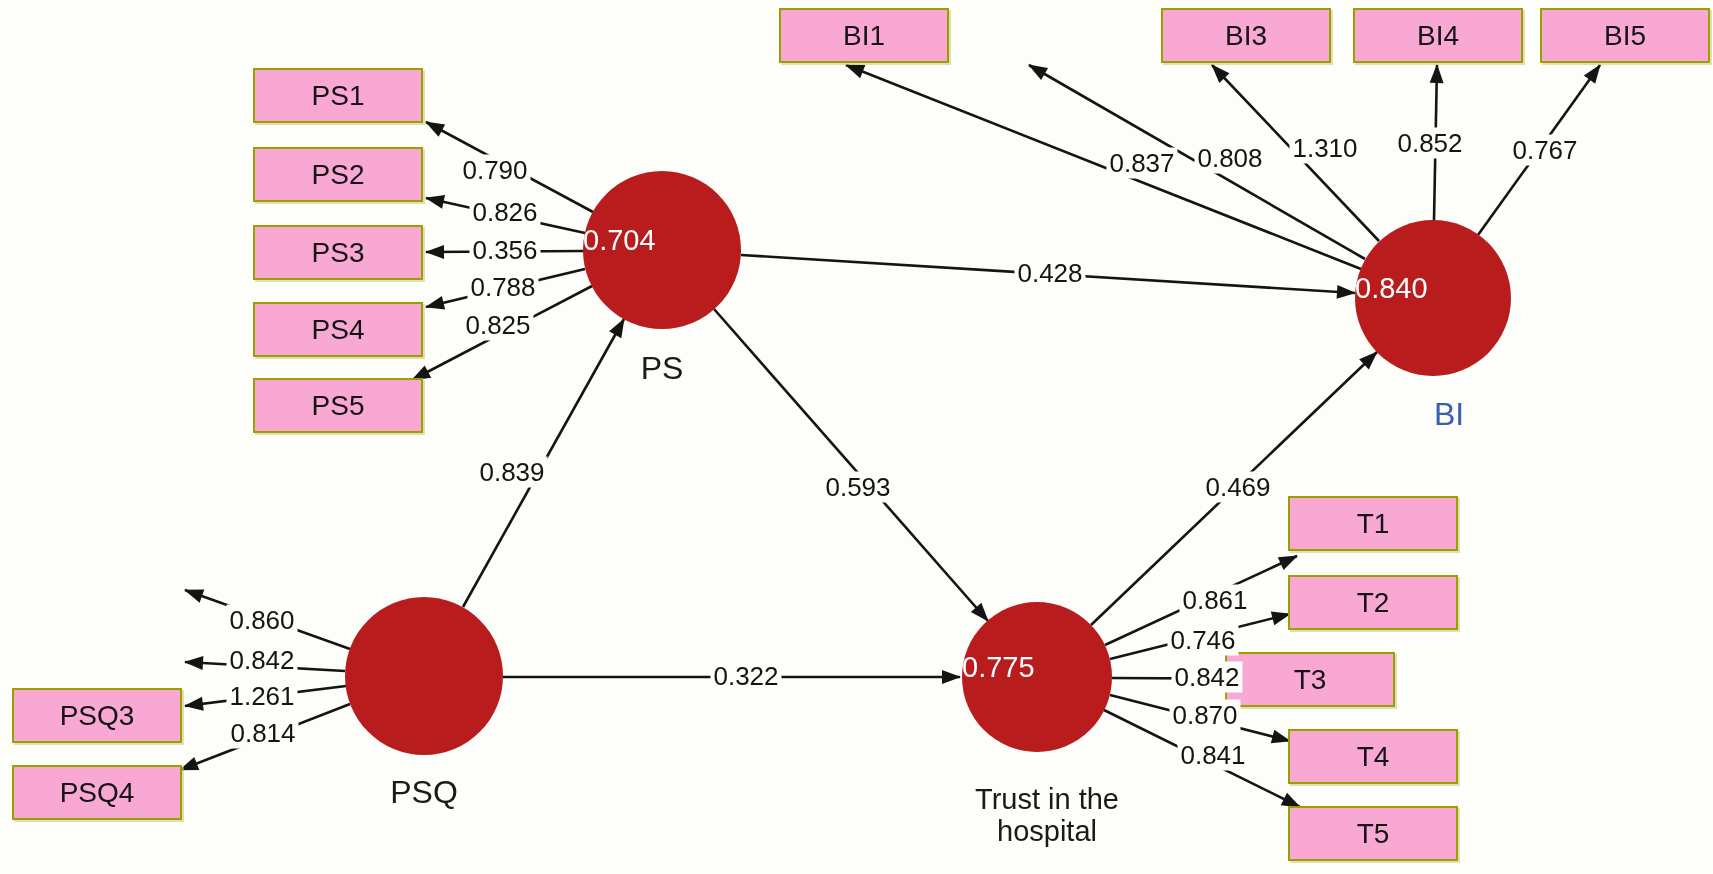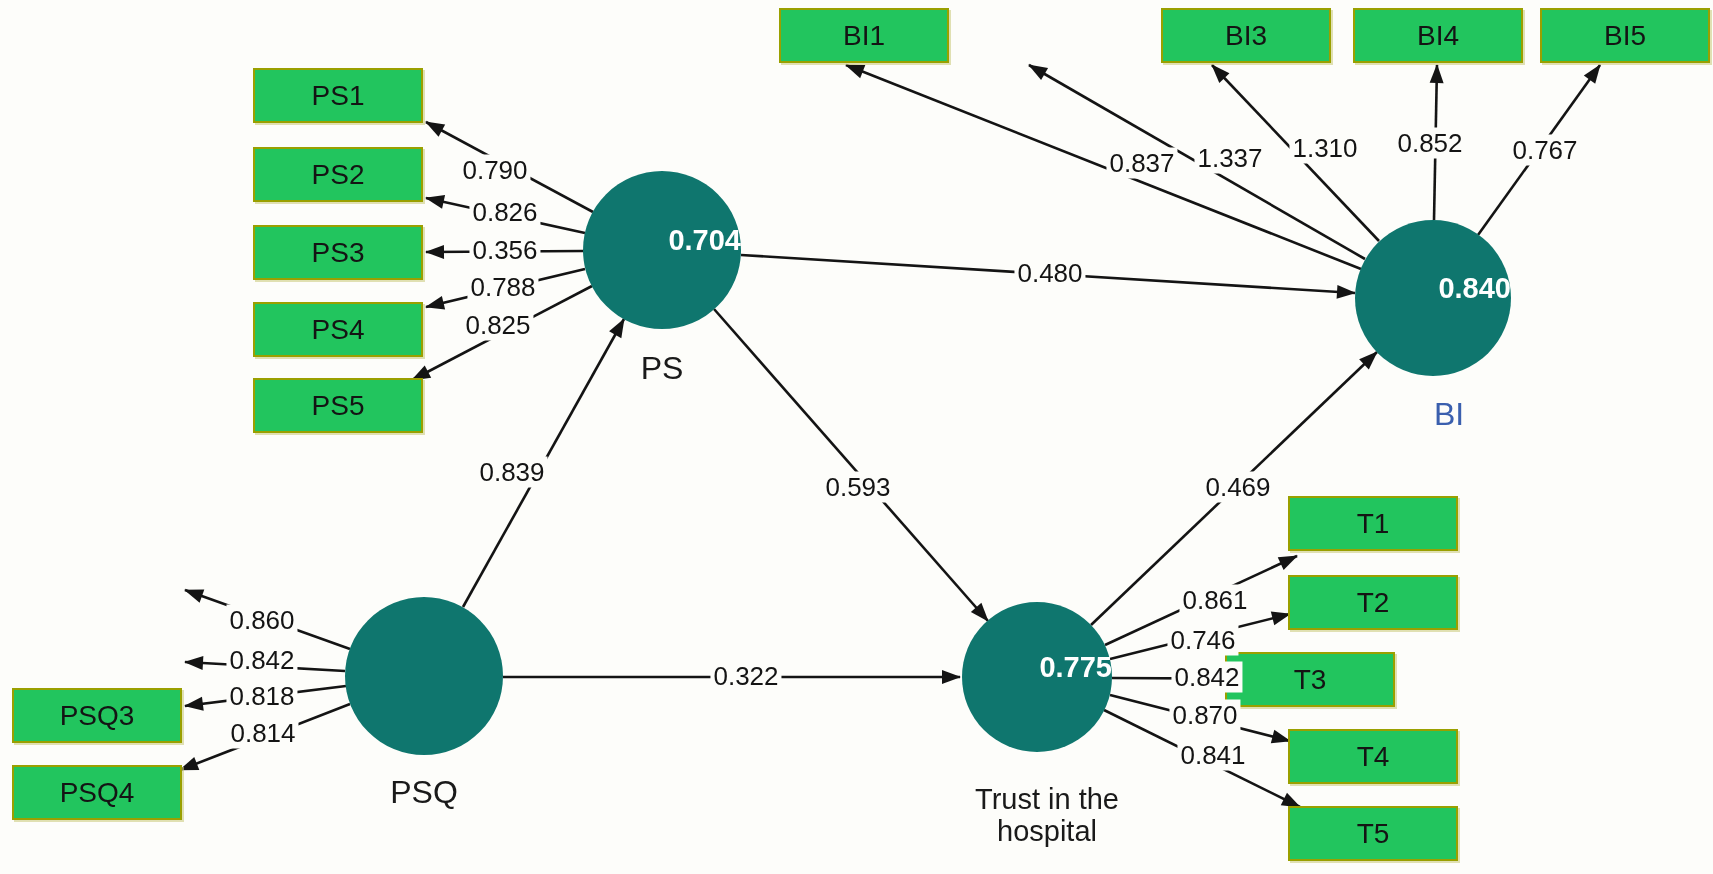--- a/index.html
+++ b/index.html
@@ -3,28 +3,28 @@
 <meta charset="utf-8">
 <style>
   html,body{margin:0;padding:0;background:#ffffff;}
   .canvas{
     position:relative;width:1713px;height:874px;background:#fdfdfa;
     font-family:"Liberation Sans",sans-serif;overflow:hidden;
   }
   svg.wires{position:absolute;left:0;top:0;width:1713px;height:874px;}
   .ind{
     position:absolute;width:170px;height:55px;box-sizing:border-box;
-    background:#22c55e;border:2px solid #9aa000;
+    background:#f9a8d4;border:2px solid #9aa000;
     display:flex;align-items:center;justify-content:center;
     font-size:28px;color:#141414;
     box-shadow:2px 2px 0 rgba(205,205,130,.6);
   }
   .latent{
-    position:absolute;border-radius:50%;background:#0f766e;
-    display:flex;align-items:center;justify-content:flex-end;font-weight:bold;
+    position:absolute;border-radius:50%;background:#b91c1c;
+    display:flex;align-items:center;justify-content:flex-start;
   }
   .latent .r2{color:#ffffff;font-size:29px;transform:translateY(-10px);}
   .lbl{
     position:absolute;transform:translate(-50%,-50%);
     font-size:26px;color:#141414;white-space:nowrap;
   }
   .lbl.bg{background:#fdfdfa;padding:0 3px;}
   .cname{
     position:absolute;transform:translate(-50%,-50%);
     font-size:32px;color:#1a1a1a;text-align:center;white-space:nowrap;
@@ -113,35 +113,35 @@
   <div class="cname small" style="left:1047px;top:799px">Trust in the</div>
   <div class="cname small" style="left:1047px;top:831px">hospital</div>
 
   <div class="lbl bg" style="left:495px;top:170px">0.790</div>
   <div class="lbl bg" style="left:505px;top:212px">0.826</div>
   <div class="lbl bg" style="left:505px;top:250px">0.356</div>
   <div class="lbl bg" style="left:503px;top:287px">0.788</div>
   <div class="lbl bg" style="left:498px;top:325px">0.825</div>
 
   <div class="lbl bg" style="left:1142px;top:163px">0.837</div>
-  <div class="lbl bg" style="left:1230px;top:158px">1.337</div>
+  <div class="lbl bg" style="left:1230px;top:158px">0.808</div>
   <div class="lbl bg" style="left:1325px;top:148px">1.310</div>
   <div class="lbl bg" style="left:1430px;top:143px">0.852</div>
   <div class="lbl bg" style="left:1545px;top:150px">0.767</div>
 
   <div class="lbl bg" style="left:262px;top:620px">0.860</div>
   <div class="lbl bg" style="left:262px;top:660px">0.842</div>
-  <div class="lbl bg" style="left:262px;top:696px">0.818</div>
+  <div class="lbl bg" style="left:262px;top:696px">1.261</div>
   <div class="lbl bg" style="left:263px;top:733px">0.814</div>
 
   <div class="lbl bg" style="left:1215px;top:600px">0.861</div>
   <div class="lbl bg" style="left:1203px;top:640px">0.746</div>
   <div class="lbl bg" style="left:1207px;top:677px">0.842</div>
   <div class="lbl bg" style="left:1205px;top:715px">0.870</div>
   <div class="lbl bg" style="left:1213px;top:755px">0.841</div>
 
   <div class="lbl bg" style="left:512px;top:472px">0.839</div>
-  <div class="lbl bg" style="left:1050px;top:273px">0.480</div>
+  <div class="lbl bg" style="left:1050px;top:273px">0.428</div>
   <div class="lbl bg" style="left:858px;top:487px">0.593</div>
   <div class="lbl bg" style="left:746px;top:676px">0.322</div>
   <div class="lbl bg" style="left:1238px;top:487px">0.469</div>
 
 </div>
 
 </body></html>

